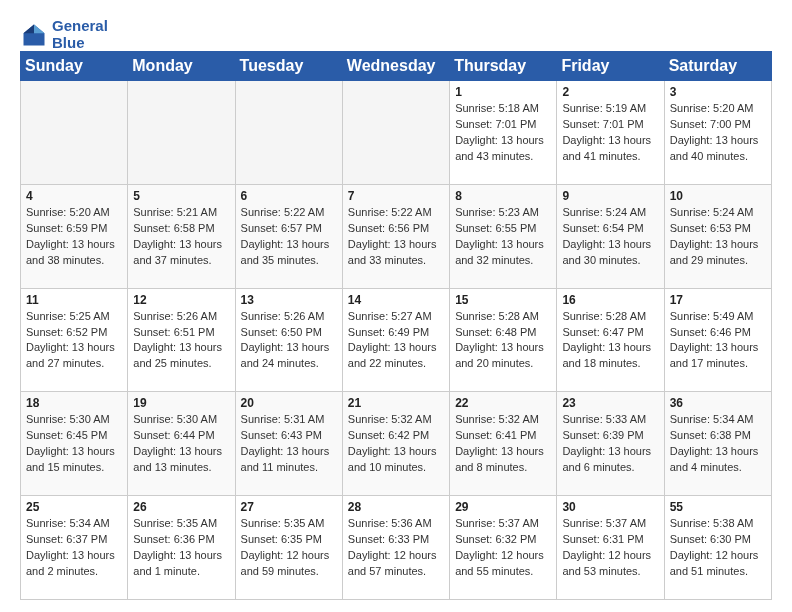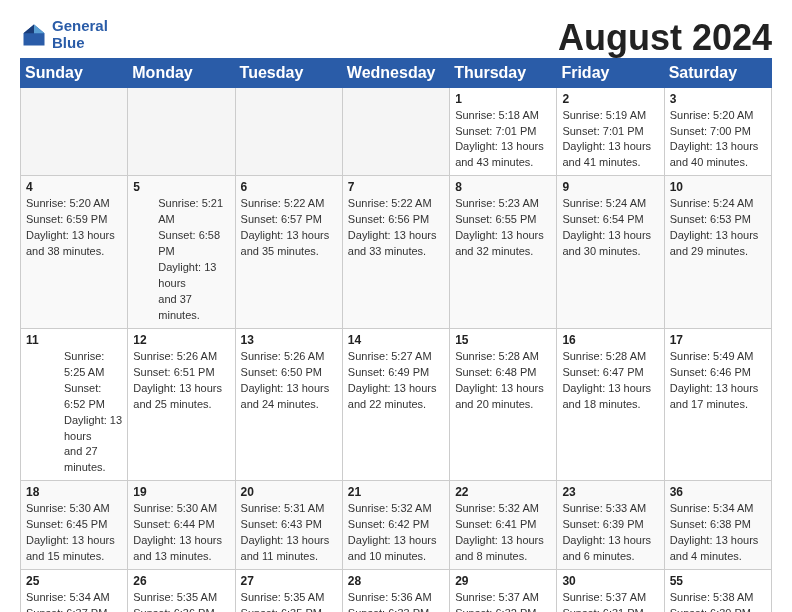--- a/index.html
+++ b/index.html
@@ -105,21 +105,20 @@
         <polygon points="16,4 28,14 28,28 4,28 4,14" fill="#2a5ca8"></polygon>
         <polygon points="16,4 28,14 16,14" fill="#5a9fd4"></polygon>
         <polygon points="16,4 4,14 16,14" fill="#1a3c78"></polygon>
       </svg>
       <div class="logo-text">
         <div>General</div>
         <div>Blue</div>
       </div>
     </div>
     <div class="title-block">
-      <div class="main-title">August 2024</div>
     </div>
   </div>
 
   <table class="calendar">
     <thead>
       <tr>
       <th>Sunday</th>
           <th>Monday</th>
           <th>Tuesday</th>
           <th>Wednesday</th>
@@ -159,21 +158,21 @@
         <tr>
           <td>
             <span class="day-num">4</span>
             <div class="day-info" style="white-space: pre-line;">Sunrise: 5:20 AM
 Sunset: 6:59 PM
 Daylight: 13 hours
 and 38 minutes.</div>
           </td>
           <td>
             <span class="day-num">5</span>
-            <div class="day-info" style="white-space: pre-line; margin-left: 25px;">Sunrise: 5:21 AM
+            <div class="day-info" style="white-space: pre-line;">Sunrise: 5:21 AM
 Sunset: 6:58 PM
 Daylight: 13 hours
 and 37 minutes.</div>
           </td>
           <td>
             <span class="day-num">6</span>
             <div class="day-info" style="white-space: pre-line;">Sunrise: 5:22 AM
 Sunset: 6:57 PM
 Daylight: 13 hours
 and 35 minutes.</div>
@@ -203,21 +202,21 @@
             <span class="day-num">10</span>
             <div class="day-info" style="white-space: pre-line;">Sunrise: 5:24 AM
 Sunset: 6:53 PM
 Daylight: 13 hours
 and 29 minutes.</div>
           </td>
         </tr>
         <tr>
           <td>
             <span class="day-num">11</span>
-            <div class="day-info" style="white-space: pre-line; margin-left: 38px;">Sunrise: 5:25 AM
+            <div class="day-info" style="white-space: pre-line;">Sunrise: 5:25 AM
 Sunset: 6:52 PM
 Daylight: 13 hours
 and 27 minutes.</div>
           </td>
           <td>
             <span class="day-num">12</span>
             <div class="day-info" style="white-space: pre-line;">Sunrise: 5:26 AM
 Sunset: 6:51 PM
 Daylight: 13 hours
 and 25 minutes.</div>

